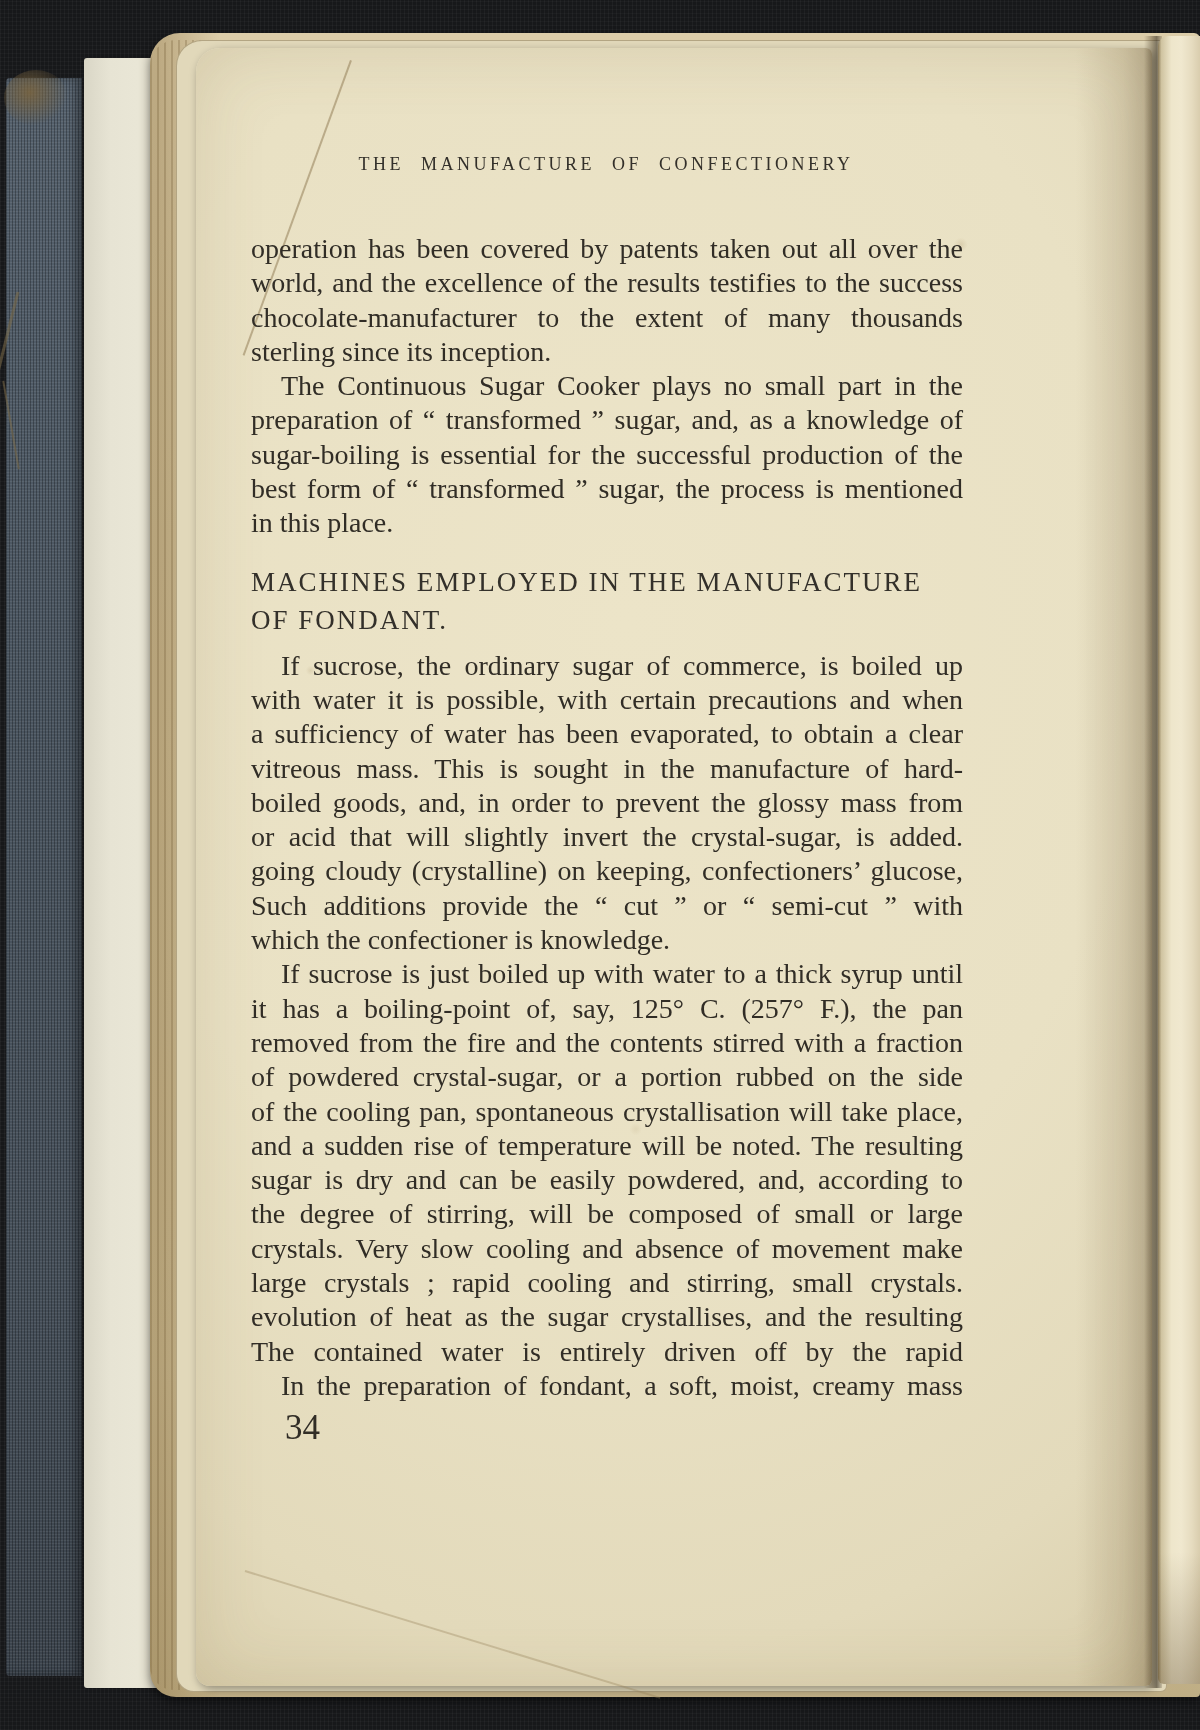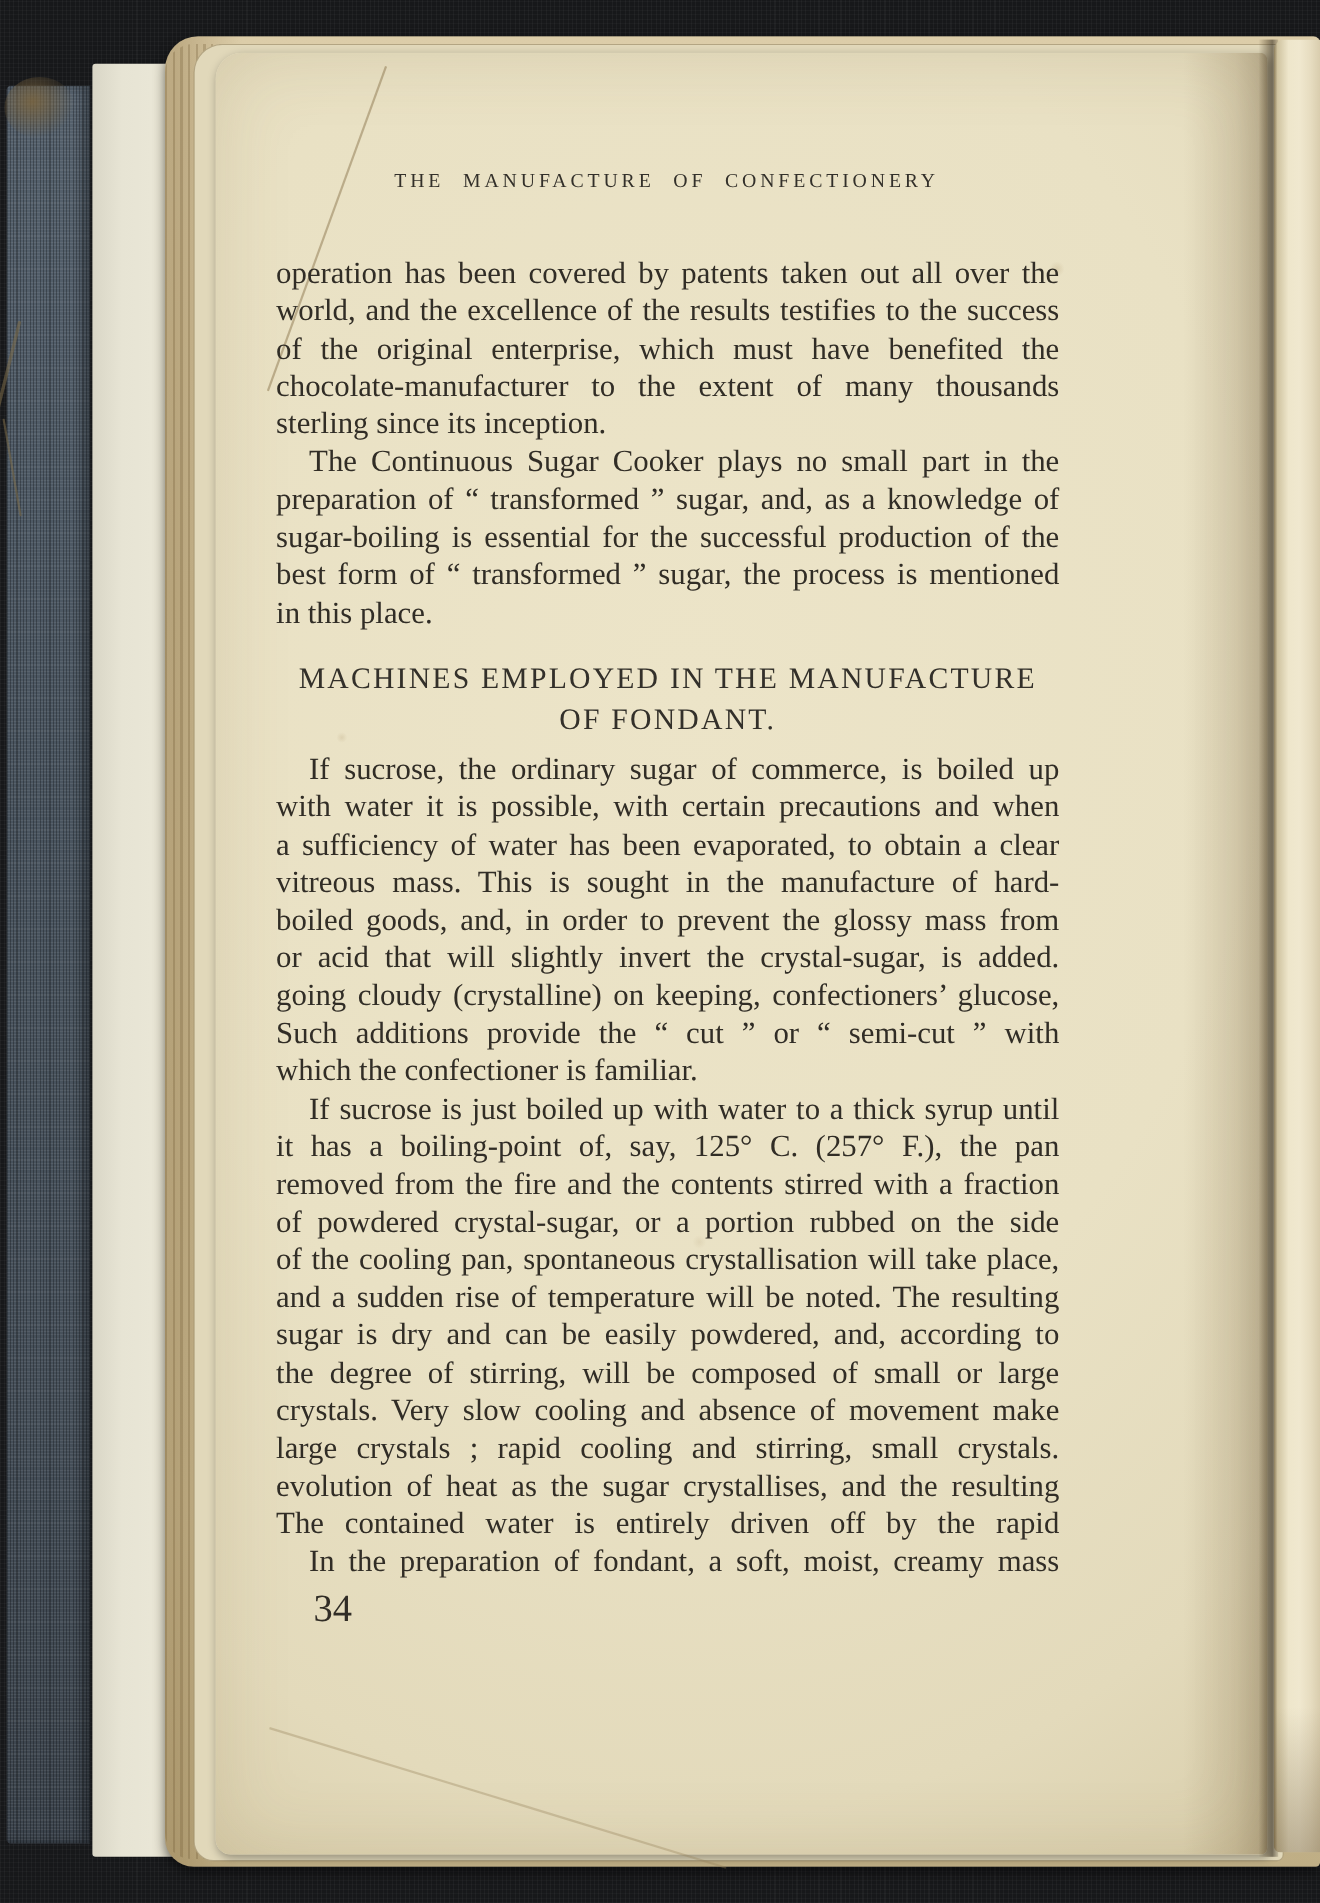--- a/index.html
+++ b/index.html
@@ -103,21 +103,21 @@
     color:#33302a;
   }
   .page-text {
     position:absolute; left:55px; top:184px; width:712px;
     color:#312d26; font-size:28px; line-height:34.3px;
   }
   .line { text-align:justify; text-align-last:justify; }
   .line.last { text-align-last:left; }
   .para.indent .line:first-child { text-indent:30px; }
   .section-heading {
-    margin:22px 0 10px; text-align:center;
+    margin:22px 0 10px; 
     font-size:27px; line-height:38px; letter-spacing:2px; color:#33302a;
   }
   .page-number { margin:8px 0 0 34px; font-size:35px; }
 </style>
 </head>
 <body>
 
 <div class="scene">
 
   <div class="spine"></div>
@@ -134,21 +134,20 @@
     <div class="fold-crease"></div>
     <div class="bottom-crease"></div>
 
     <div class="running-head">THE MANUFACTURE OF CONFECTIONERY</div>
 
     <div class="page-text">
 
     <div class="para">
           <div class="line">operation has been covered by patents taken out all over the</div>
           <div class="line">world, and the excellence of the results testifies to the success</div>
-          <div class="line">of the original enterprise, which must have benefited the</div>
           <div class="line">chocolate-manufacturer to the extent of many thousands</div>
           <div class="line last">sterling since its inception.</div>
         </div>
         <div class="para indent">
           <div class="line">The Continuous Sugar Cooker plays no small part in the</div>
           <div class="line">preparation of “ transformed ” sugar, and, as a knowledge of</div>
           <div class="line">sugar-boiling is essential for the successful production of the</div>
           <div class="line">best form of “ transformed ” sugar, the process is mentioned</div>
           <div class="line last">in this place.</div>
         </div>
@@ -158,21 +157,21 @@
         </div>
         <div class="para indent">
           <div class="line">If sucrose, the ordinary sugar of commerce, is boiled up</div>
           <div class="line">with water it is possible, with certain precautions and when</div>
           <div class="line">a sufficiency of water has been evaporated, to obtain a clear</div>
           <div class="line">vitreous mass.  This is sought in the manufacture of hard-</div>
           <div class="line">boiled goods, and, in order to prevent the glossy mass from</div>
           <div class="line">or acid that will slightly invert the crystal-sugar, is added.</div>
           <div class="line">going cloudy (crystalline) on keeping, confectioners’ glucose,</div>
           <div class="line">Such additions provide the “ cut ” or “ semi-cut ” with</div>
-          <div class="line last">which the confectioner is familiar.</div>
+          <div class="line last">which the confectioner is knowledge.</div>
         </div>
         <div class="para indent">
           <div class="line">If sucrose is just boiled up with water to a thick syrup until</div>
           <div class="line">it has a boiling-point of, say, 125° C. (257° F.), the pan</div>
           <div class="line">removed from the fire and the contents stirred with a fraction</div>
           <div class="line">of powdered crystal-sugar, or a portion rubbed on the side</div>
           <div class="line">of the cooling pan, spontaneous crystallisation will take place,</div>
           <div class="line">and a sudden rise of temperature will be noted.  The resulting</div>
           <div class="line">sugar is dry and can be easily powdered, and, according to</div>
           <div class="line">the degree of stirring, will be composed of small or large</div>

